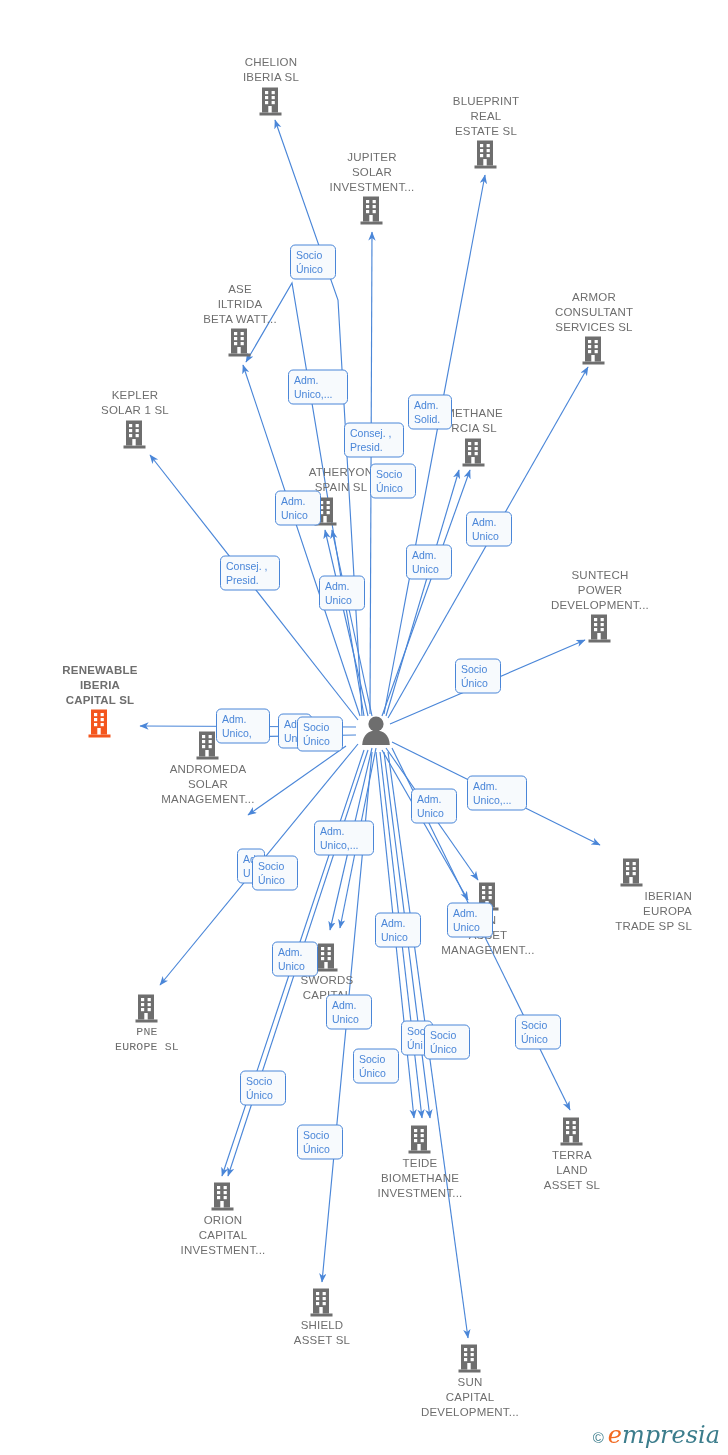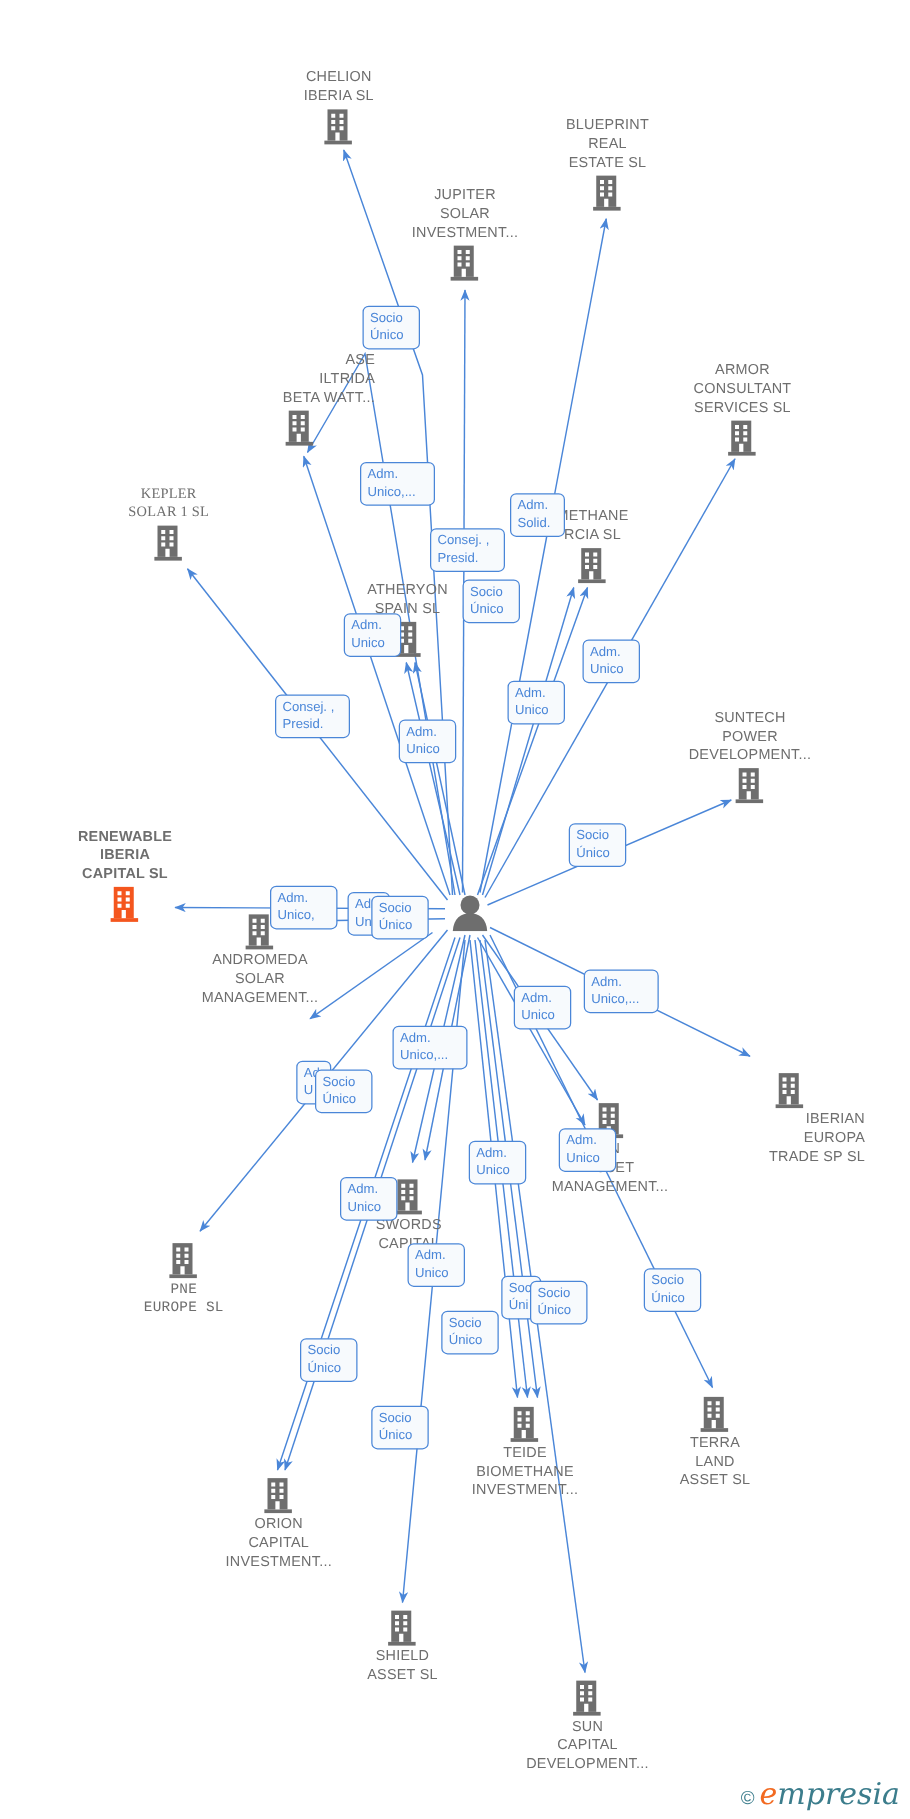--- a/index.html
+++ b/index.html
@@ -146,21 +146,21 @@
             <rect x="7" y="5" width="3.2" height="3.2"></rect>
             <rect x="13.6" y="5" width="3.2" height="3.2"></rect>
             <rect x="7" y="10" width="3.2" height="3.2"></rect>
             <rect x="13.6" y="10" width="3.2" height="3.2"></rect>
             <rect x="7" y="15" width="3.2" height="3.2"></rect>
             <rect x="13.6" y="15" width="3.2" height="3.2"></rect>
             <rect x="10.3" y="20" width="3.4" height="6.5"></rect>
           </g>
         </svg>
       </div>
-      <div class="node" style="left: 240px; top: 303.5px; text-align: right;">
+      <div class="node" style="left: 240px; top: 303.5px;">
         <div class="cap">ASE
 ILTRIDA
 BETA WATT...</div>
       </div>
       <div class="node" style="left: 594px; top: 350px;">
         <svg class="glyph" width="26" height="30" viewBox="0 0 26 30">
           <rect x="4" y="1.5" width="16" height="25" fill="#6e6e6e"></rect>
           <rect x="1.5" y="26.5" width="22" height="3" fill="#6e6e6e"></rect>
           <g fill="#ffffff">
             <rect x="7" y="5" width="3.2" height="3.2"></rect>
@@ -186,21 +186,21 @@
             <rect x="7" y="5" width="3.2" height="3.2"></rect>
             <rect x="13.6" y="5" width="3.2" height="3.2"></rect>
             <rect x="7" y="10" width="3.2" height="3.2"></rect>
             <rect x="13.6" y="10" width="3.2" height="3.2"></rect>
             <rect x="7" y="15" width="3.2" height="3.2"></rect>
             <rect x="13.6" y="15" width="3.2" height="3.2"></rect>
             <rect x="10.3" y="20" width="3.4" height="6.5"></rect>
           </g>
         </svg>
       </div>
-      <div class="node" style="left: 135px; top: 403px; font-family: Liberation Serif, serif;">
+      <div class="node" style="left: 135px; top: 403px;">
         <div class="cap">KEPLER
 SOLAR 1  SL</div>
       </div>
       <div class="node" style="left: 474px; top: 452px;">
         <svg class="glyph" width="26" height="30" viewBox="0 0 26 30">
           <rect x="4" y="1.5" width="16" height="25" fill="#6e6e6e"></rect>
           <rect x="1.5" y="26.5" width="22" height="3" fill="#6e6e6e"></rect>
           <g fill="#ffffff">
             <rect x="7" y="5" width="3.2" height="3.2"></rect>
             <rect x="13.6" y="5" width="3.2" height="3.2"></rect>
@@ -224,21 +224,21 @@
             <rect x="7" y="5" width="3.2" height="3.2"></rect>
             <rect x="13.6" y="5" width="3.2" height="3.2"></rect>
             <rect x="7" y="10" width="3.2" height="3.2"></rect>
             <rect x="13.6" y="10" width="3.2" height="3.2"></rect>
             <rect x="7" y="15" width="3.2" height="3.2"></rect>
             <rect x="13.6" y="15" width="3.2" height="3.2"></rect>
             <rect x="10.3" y="20" width="3.4" height="6.5"></rect>
           </g>
         </svg>
       </div>
-      <div class="node" style="left: 326px; top: 480px;">
+      <div class="node" style="left: 341px; top: 480px;">
         <div class="cap">ATHERYON
 SPAIN  SL</div>
       </div>
       <div class="node" style="left: 600px; top: 628px;">
         <svg class="glyph" width="26" height="30" viewBox="0 0 26 30">
           <rect x="4" y="1.5" width="16" height="25" fill="#6e6e6e"></rect>
           <rect x="1.5" y="26.5" width="22" height="3" fill="#6e6e6e"></rect>
           <g fill="#ffffff">
             <rect x="7" y="5" width="3.2" height="3.2"></rect>
             <rect x="13.6" y="5" width="3.2" height="3.2"></rect>

